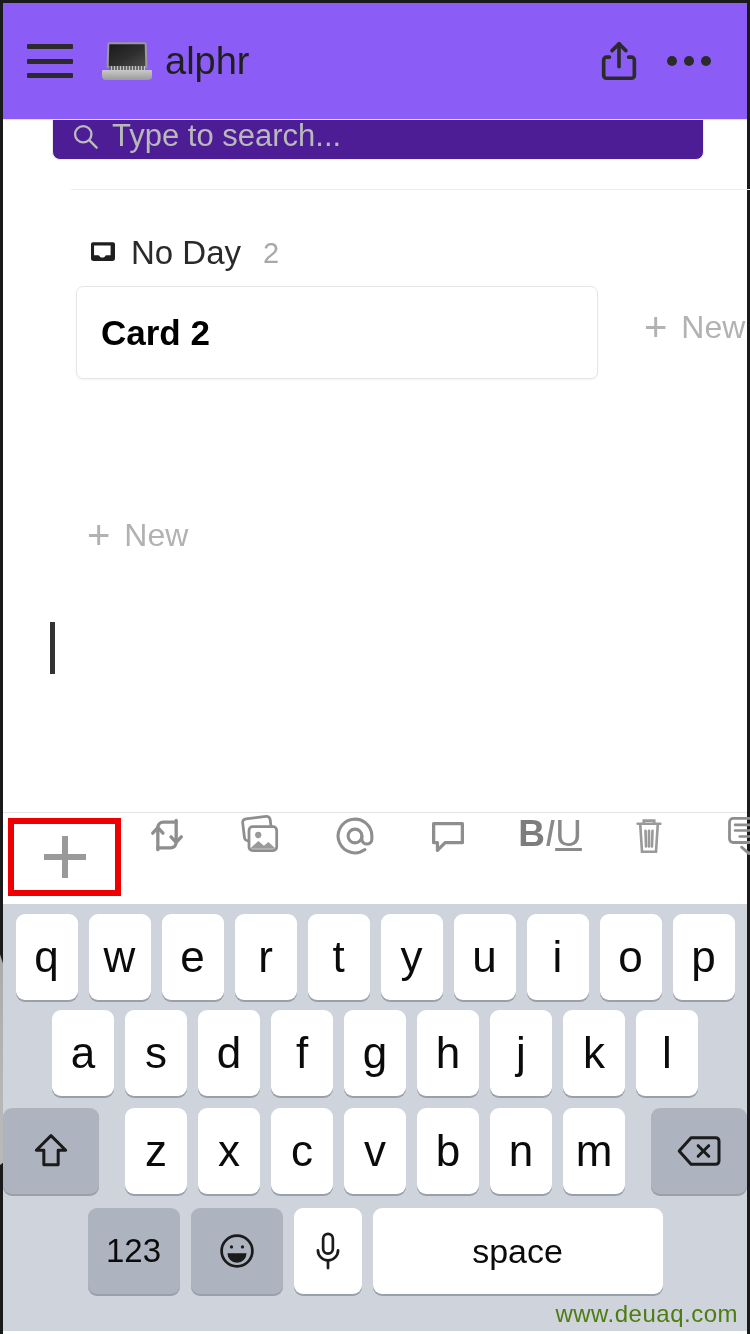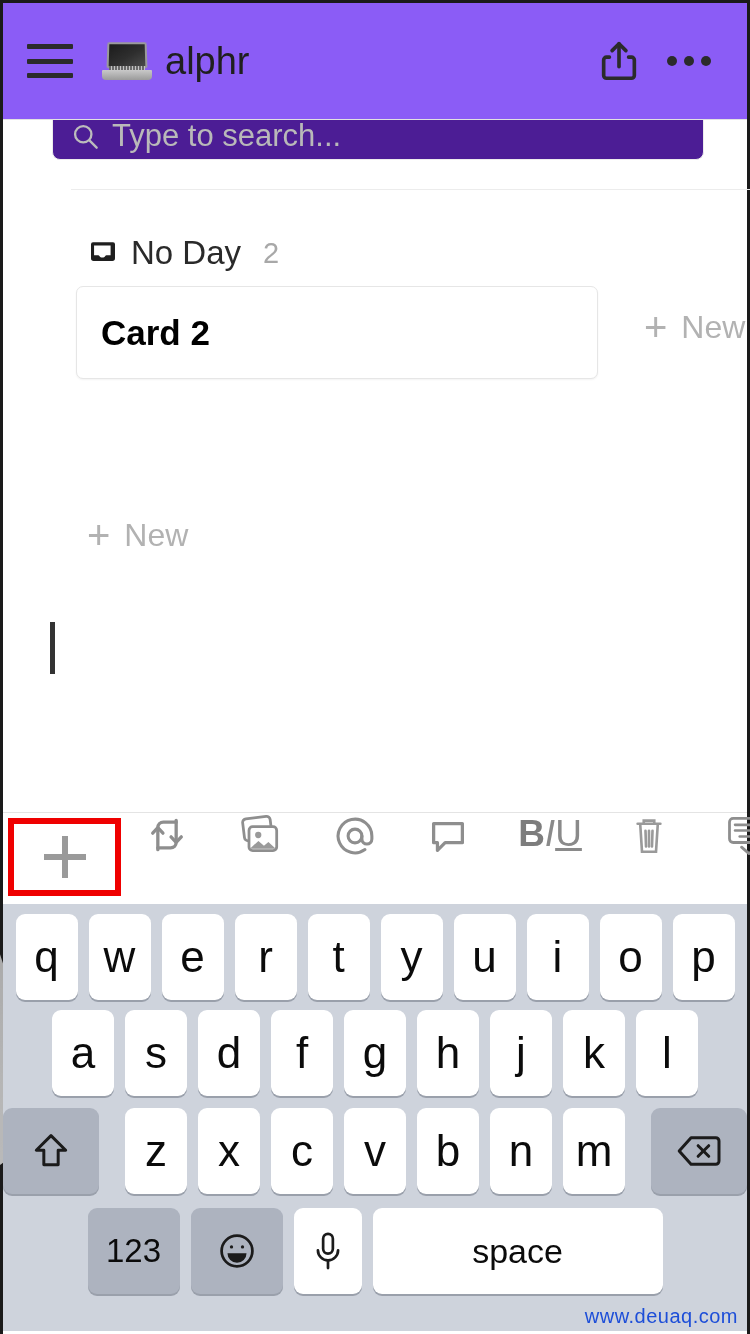--- a/index.html
+++ b/index.html
@@ -256,21 +256,21 @@
   .key.num { width: 92px; font-size: 33px; }
   .key.emoji { width: 92px; }
   .key.mic { width: 68px; }
   .key.space { width: 290px; font-size: 34px; }
   .key.return { width: 176px; font-size: 34px; }
   .kb-row.r3 .spacer { width: 4px; }
   .kb-row.r2 { padding-left: 0px; }
 
   .watermark-url {
     position: absolute; right: 12px; bottom: 6px;
-    font-size: 20px; color: #1d4ed8;
+    font-size: 24px; color: #4d7c0f;
     font-family: "Liberation Sans", sans-serif;
     z-index: 60;
     letter-spacing: 0.5px;
   }
 </style>
 </head>
 <body>
 
 <div id="screen">
 

